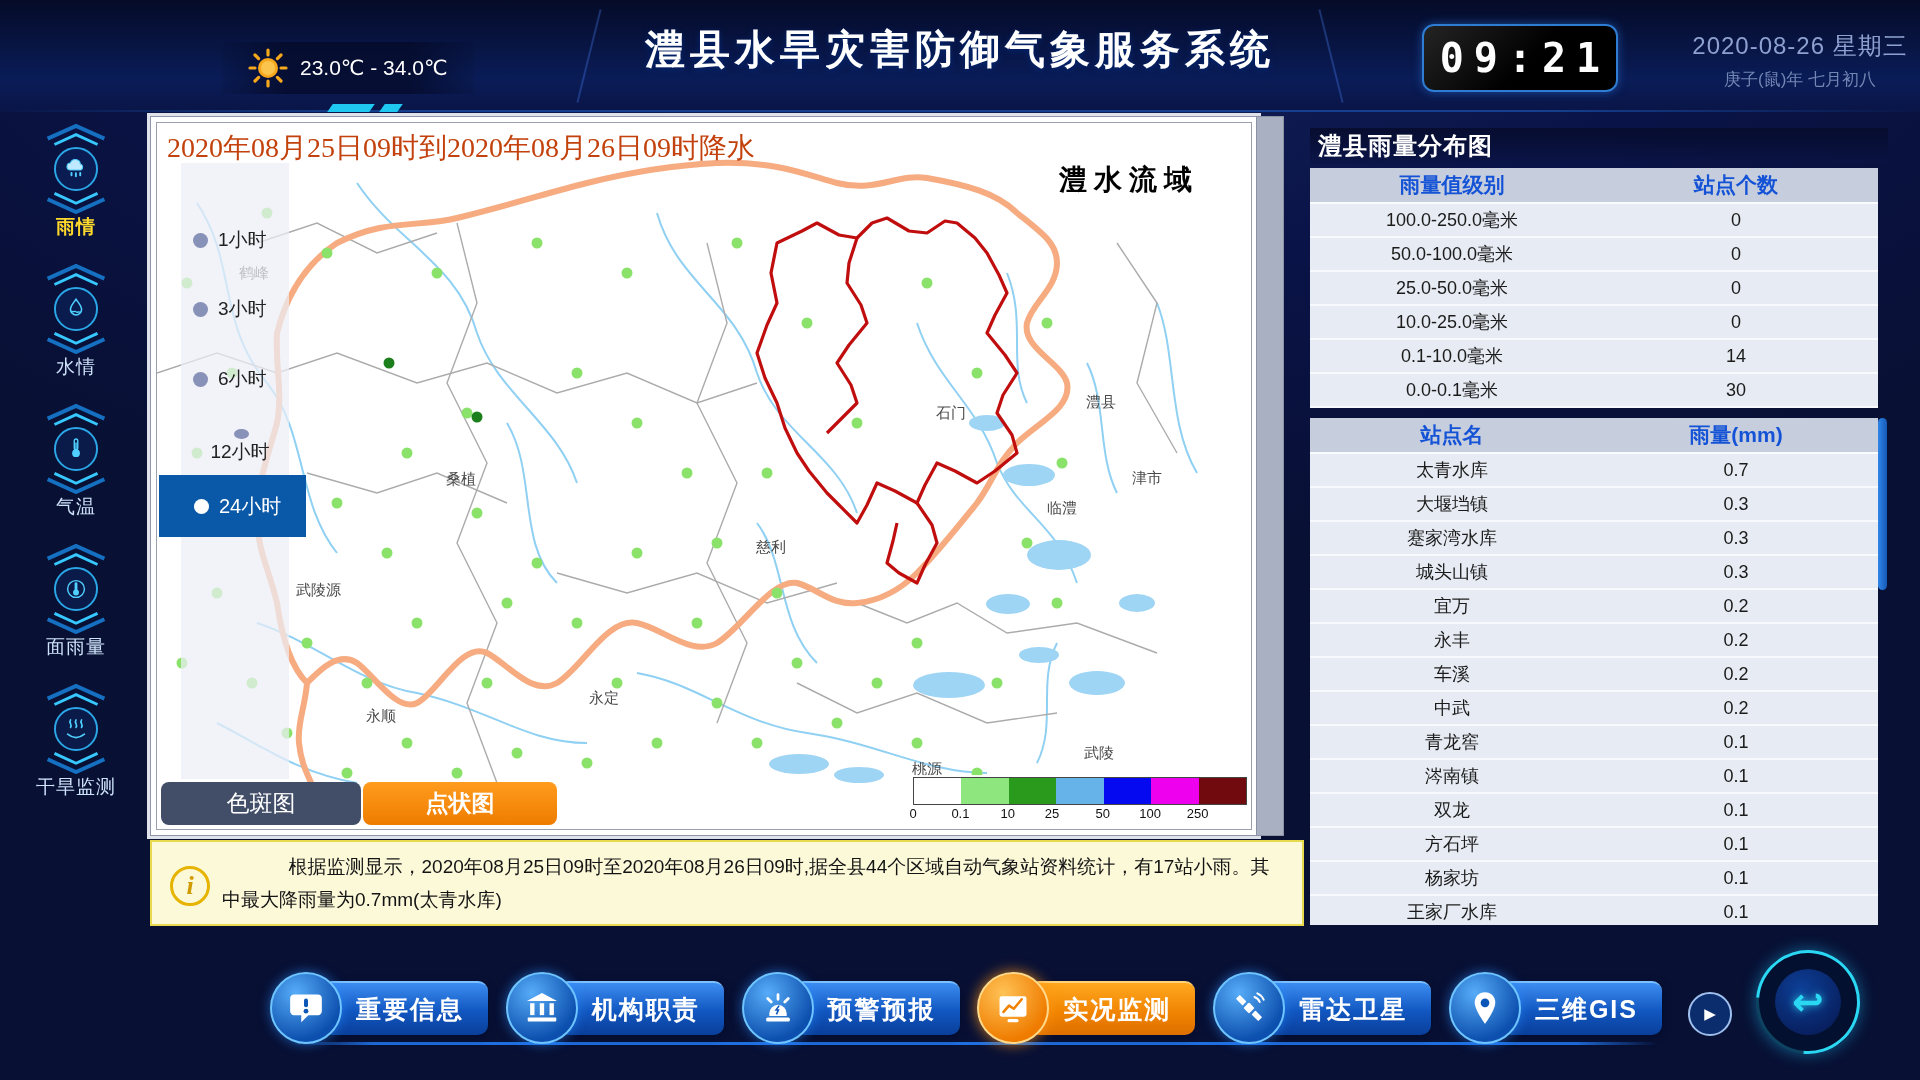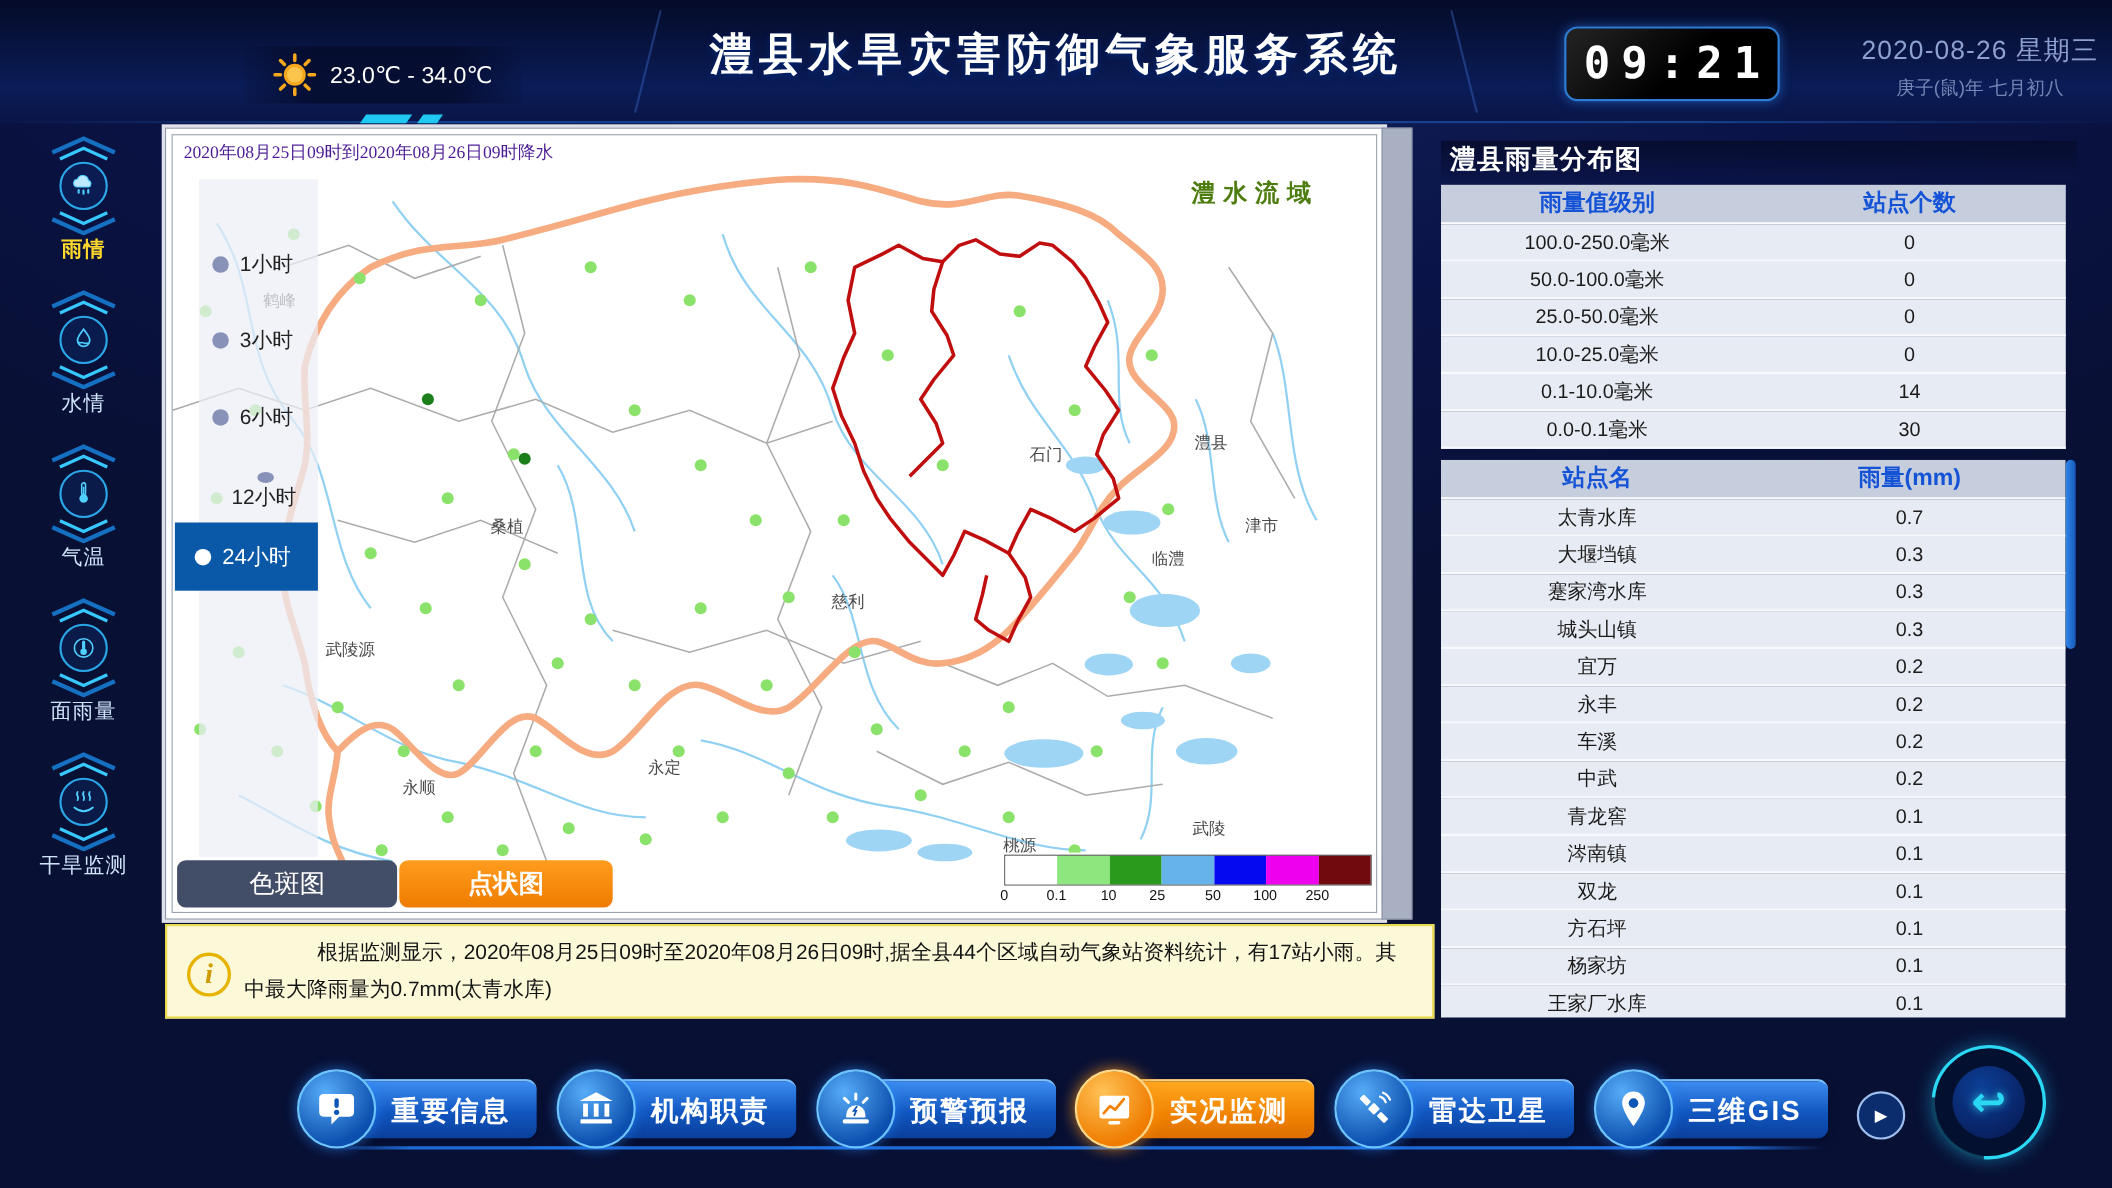--- a/index.html
+++ b/index.html
@@ -30,22 +30,22 @@
   .sidebar{position:absolute;left:26px;top:122px;width:100px;}
   .side-item{width:100px;height:118px;margin-bottom:22px;display:flex;flex-direction:column;
              align-items:center;cursor:pointer;}
   .side-label{margin-top:0px;font-size:19px;color:#cfe3fa;letter-spacing:1px;white-space:nowrap;}
   .side-item.active .side-label{color:#ffd92b;font-weight:bold;}
   
   .map-widget{position:absolute;left:150px;top:116px;width:1106px;height:718px;
               background:#fff;border:1px solid #8e96a8;box-shadow:0 0 0 3px #dfe2ea;}
   .map-inner{position:absolute;left:5px;top:5px;right:5px;bottom:5px;border:1px solid #9aa0b0;background:#fff;overflow:hidden;}
   .map-title{position:absolute;left:10px;top:6px;font-family:"Liberation Serif","DejaVu Serif",serif;
-             font-size:16px;color:#4c1d95;z-index:5;}
-  .basin-label{position:absolute;right:52px;top:38px;font-size:22px;font-weight:900;color:#4d7c0f;
+             font-size:28px;color:#c2410c;z-index:5;}
+  .basin-label{position:absolute;right:52px;top:38px;font-size:28px;font-weight:900;color:#000000;
                letter-spacing:7px;z-index:5;}
   .filter-overlay{position:absolute;left:24px;top:40px;width:108px;height:616px;
                   background:rgba(236,239,246,.72);z-index:4;}
   .filter-row{position:absolute;left:24px;width:108px;height:36px;display:flex;align-items:center;
               z-index:6;cursor:pointer;}
   .filter-dot{width:15px;height:15px;border-radius:50%;background:#8891b8;margin-left:12px;}
   .filter-lab{font-size:19px;color:#222;margin-left:10px;white-space:nowrap;}
   .filter-row.active{left:2px;width:130px;height:62px;background:#0a58a8;}
   .filter-row.active .filter-dot{background:#fff;margin-left:18px;}
   .filter-row.active .filter-lab{color:#fff;font-size:20px;}
@@ -378,21 +378,21 @@
             <div class="filter-lab">3小时</div>
           </div>
           <div class="filter-row" style="top: 238px;">
             <div class="filter-dot"></div>
             <div class="filter-lab">6小时</div>
           </div>
           <div class="filter-row" style="top: 306px; flex-direction: column;">
             <div class="filter-dot"></div>
             <div class="filter-lab">12小时</div>
           </div>
-          <div class="filter-row active" style="top: 352px;">
+          <div class="filter-row active" style="top: 352px; padding-left: 17px;">
             <div class="filter-dot"></div>
             <div class="filter-lab">24小时</div>
           </div>
         </div>
 
       <div class="view-btns" id="view-btns">
           <div class="view-btn spot">色斑图</div>
           <div class="view-btn dots">点状图</div>
         </div>
 

